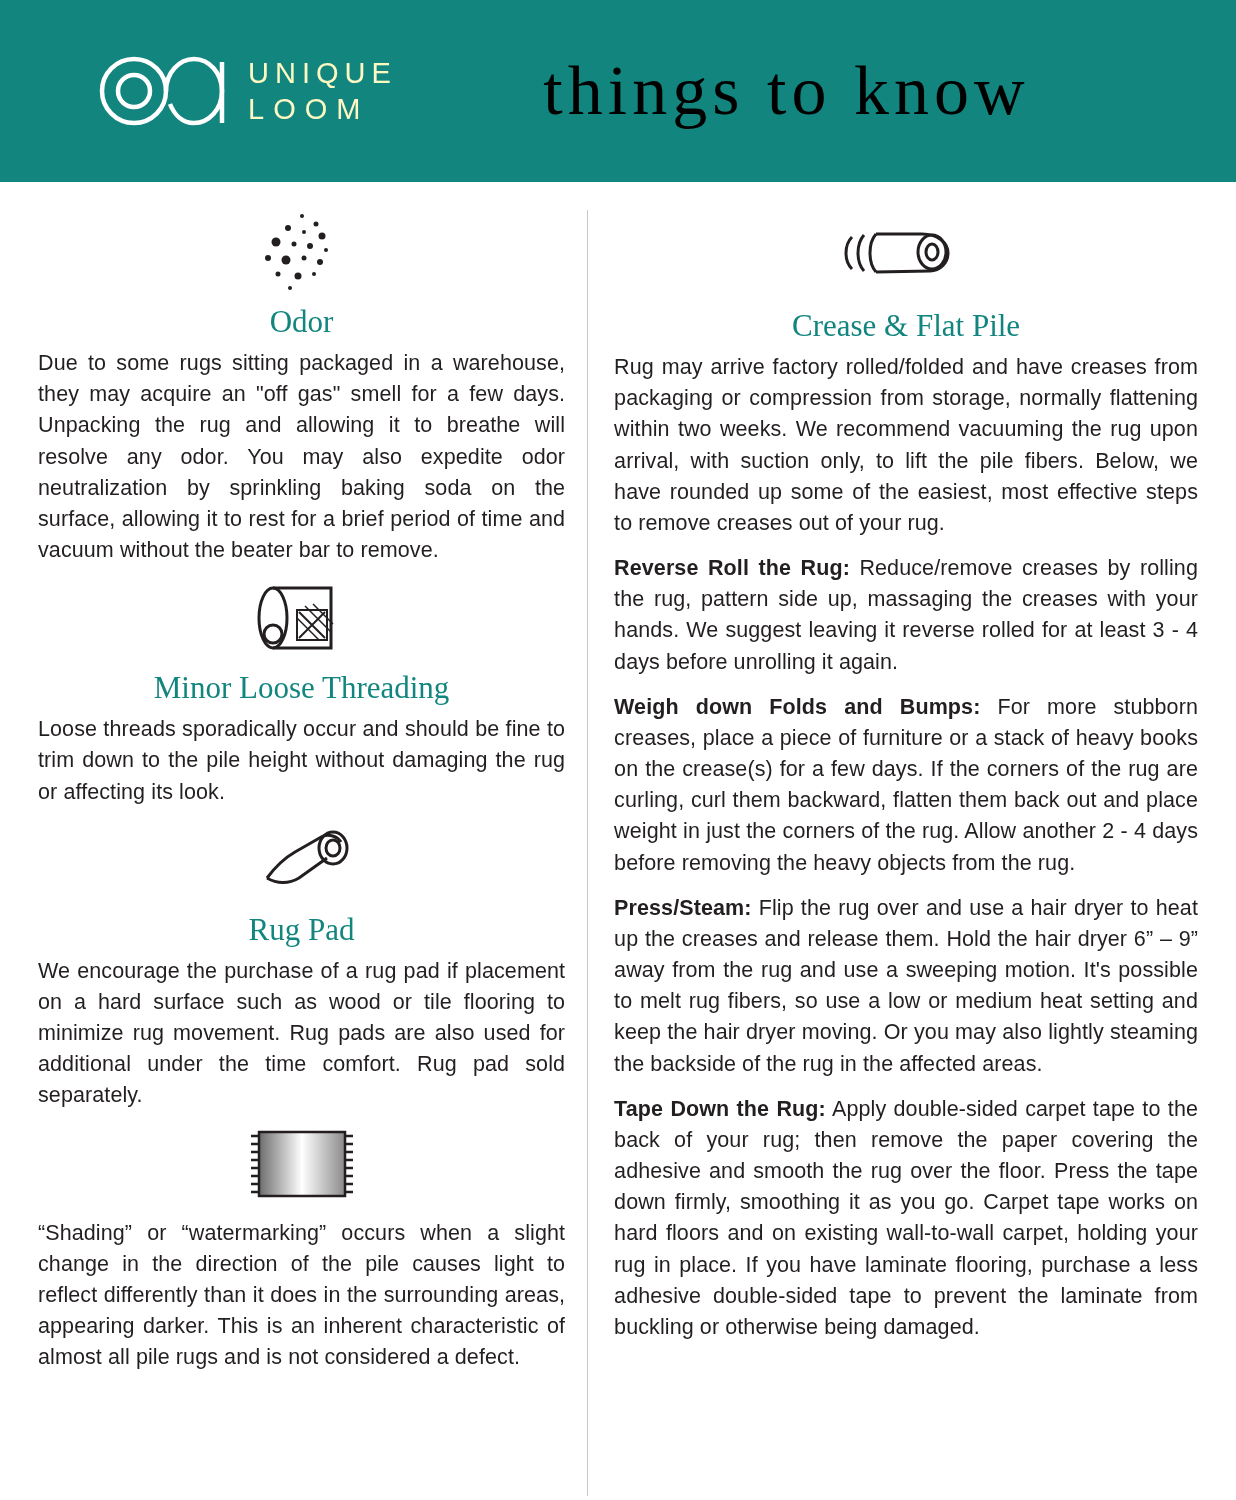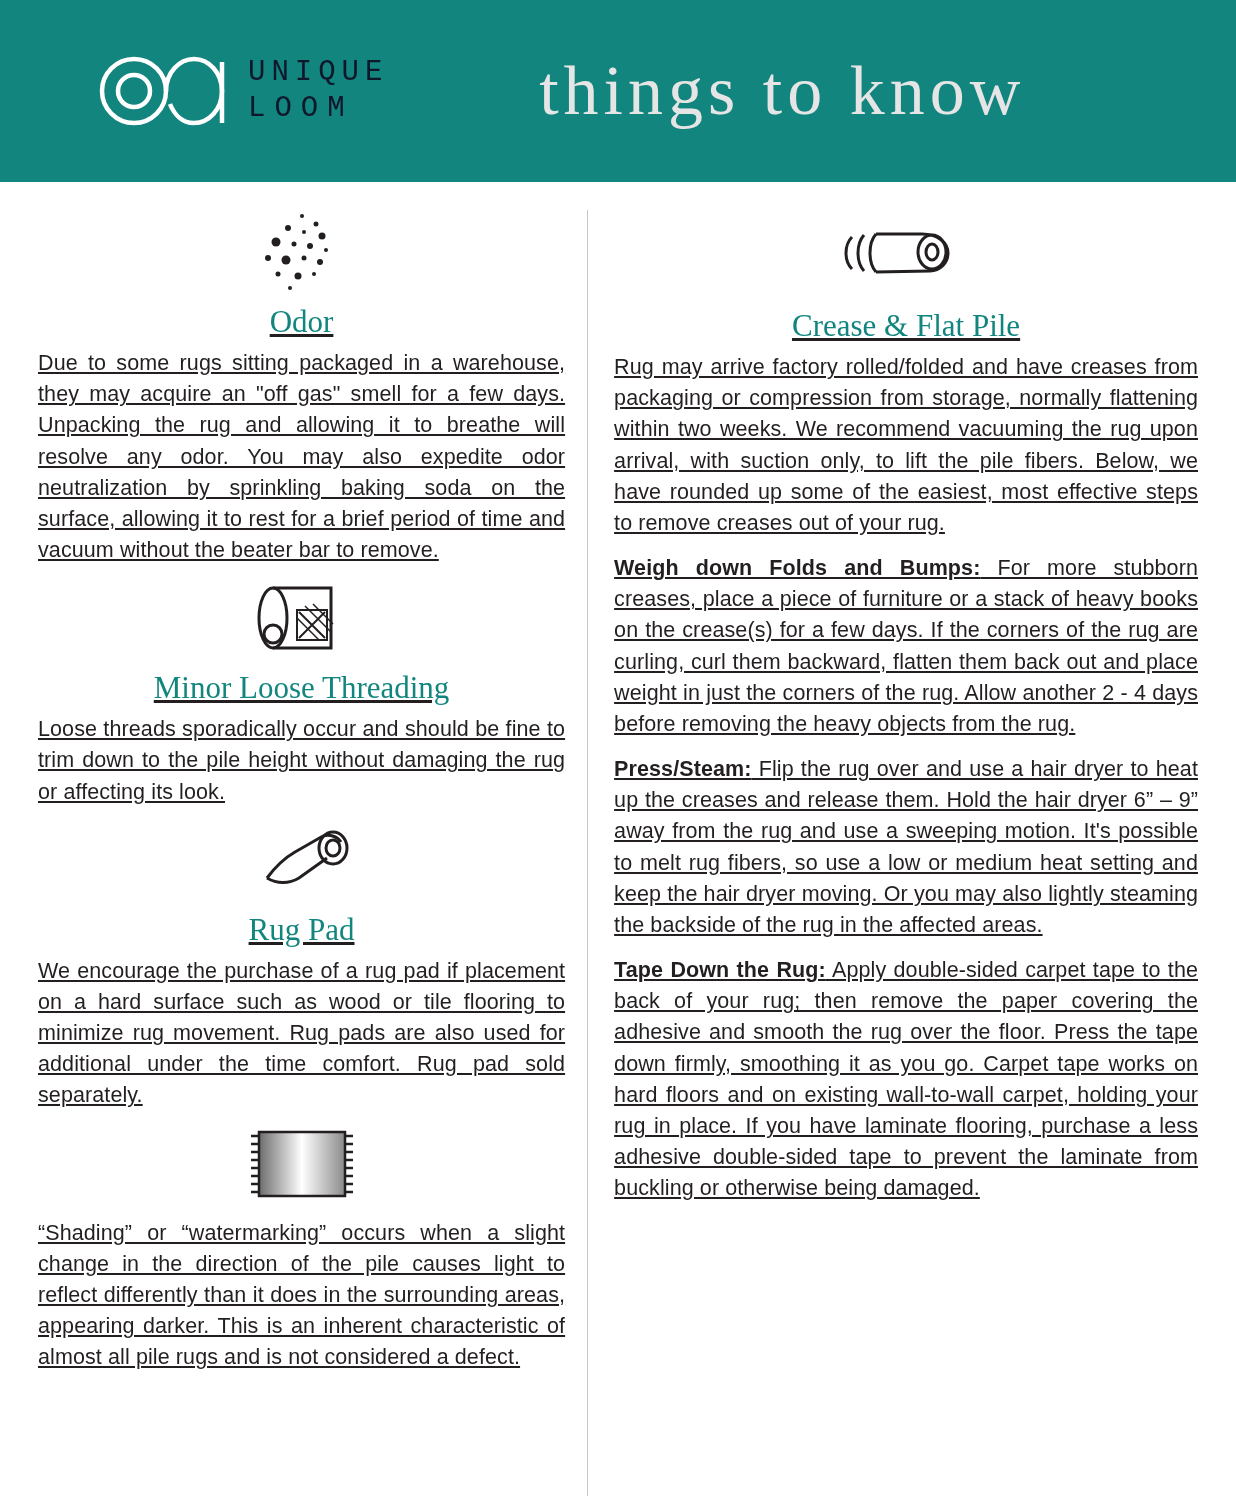--- a/index.html
+++ b/index.html
@@ -35,46 +35,45 @@
     align-items: center;
     gap: 20px;
     flex: 0 0 auto;
   }
   .brand-mark {
     width: 132px;
     height: 78px;
     display: block;
   }
   .brand-words {
-    color: #0f172a;
-    font-family: Liberation Mono, monospace;
+    color: #fef9c3;
+    font-family: Liberation Sans, sans-serif;
     font-size: 29px;
     letter-spacing: 6px;
     line-height: 1.25;
     font-weight: 400;
   }
   .brand-words div:last-child { letter-spacing: 9px; }
   .header-title {
     flex: 1 1 auto;
     text-align: center;
-    color: #e5e5e5;
+    color: #000000;
     font-family: "Liberation Serif", serif;
     font-size: 70px;
     letter-spacing: 5px;
     padding-right: 20px;
     white-space: nowrap;
   }
 
   
   .content {
     display: flex;
     padding: 24px 38px 0 38px;
     box-sizing: border-box;
     height: 1318px;
-    text-decoration: underline;
   }
   .col {
     box-sizing: border-box;
   }
   .col-left {
     width: 560px;
     padding-right: 22px;
   }
   .divider {
     width: 1px;
@@ -242,20 +241,23 @@
             <path d="M40 15 C32 24 32 44 40 53"></path>
             <path d="M40 15 L86 15 C102 15 112 24 112 34 C112 44 104 52 94 52 L40 53"></path>
             <ellipse cx="96" cy="33" rx="14" ry="17"></ellipse>
             <ellipse cx="96" cy="33" rx="6" ry="8"></ellipse>
           </g>
         </svg>
       </div>
       <div class="sec-title">Crease &amp; Flat Pile</div>
       <p class="body">Rug may arrive factory rolled/folded and have creases from packaging or compression from storage, normally flattening within two weeks. We recommend vacuuming the rug upon arrival, with suction only, to lift the pile fibers. Below, we have rounded up some of the easiest, most effective steps to remove creases out of your rug.</p>
 
+      <p class="body">
+        <span class="lead-in">Reverse Roll the Rug:</span><span> Reduce/remove creases by rolling the rug, pattern side up, massaging the creases with your hands. We suggest leaving it reverse rolled for at least 3 - 4 days before unrolling it again.</span>
+      </p>
 
       <p class="body">
         <span class="lead-in">Weigh down Folds and Bumps:</span><span> For more stubborn creases, place a piece of furniture or a stack of heavy books on the crease(s) for a few days. If the corners of the rug are curling, curl them backward, flatten them back out and place weight in just the corners of the rug. Allow another 2 - 4 days before removing the heavy objects from the rug.</span>
       </p>
 
       <p class="body">
         <span class="lead-in">Press/Steam:</span><span> Flip the rug over and use a hair dryer to heat up the creases and release them. Hold the hair dryer 6” – 9” away from the rug and use a sweeping motion. It's possible to melt rug fibers, so use a low or medium heat setting and keep the hair dryer moving. Or you may also lightly steaming the backside of the rug in the affected areas.</span>
       </p>
 
       <p class="body">

